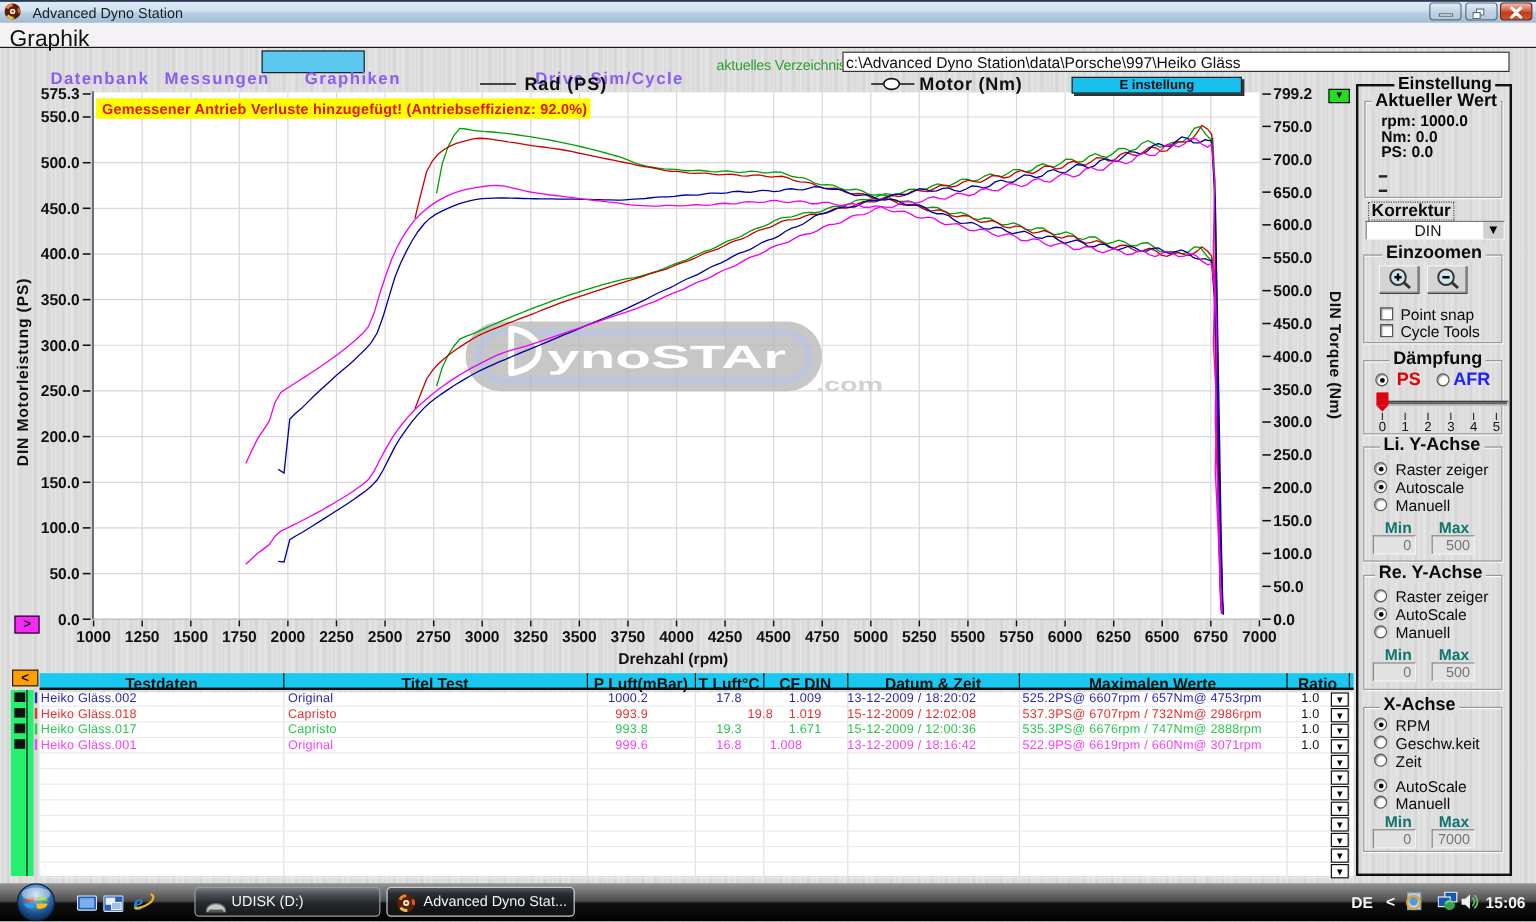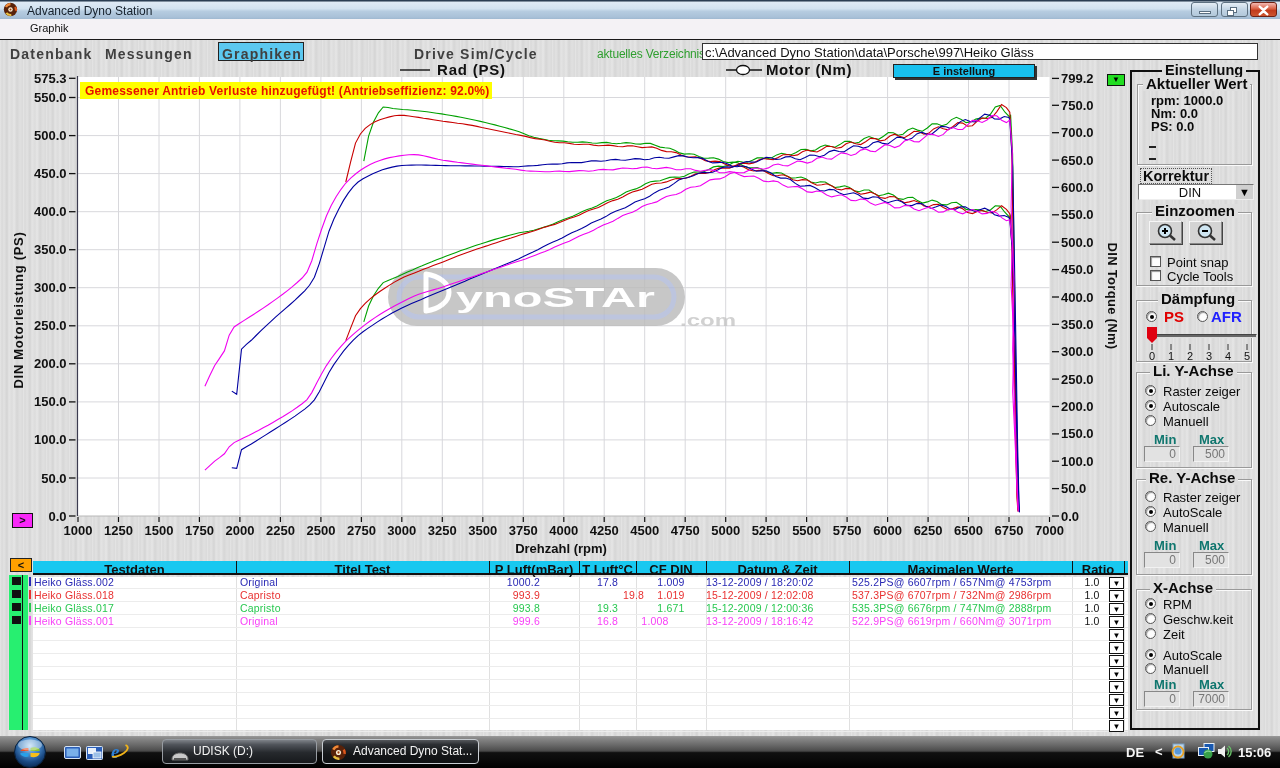--- a/index.html
+++ b/index.html
@@ -4,23 +4,23 @@
 * { margin:0; padding:0; box-sizing:border-box; }
 html,body { width:1280px; height:768px; overflow:hidden; font-family:"Liberation Sans", sans-serif; }
 body { position:relative;
 background:repeating-linear-gradient(90deg,#e6e6e6 0px,#d9d9d9 2px,#e2e2e2 4px,#d4d4d4 7px,#e4e4e4 9px,#dcdcdc 12px,#e6e6e6 14px,#d6d6d6 17px,#e0e0e0 20px,#dadada 23px);
 }
 #titlebar { position:absolute; left:0; top:0; width:1280px; height:19px;
  background:linear-gradient(#2a3d52 0%,#2a3d52 6%,#dfeaf5 10%,#d2e2f0 45%,#b6cce0 60%,#a9c1d8 90%,#9fb8d0 100%); }
 #titlebar .t { position:absolute; left:27px; top:3.5px; font-size:12px; color:#15202c; }
 .wbtn { position:absolute; top:2px; width:27px; height:15px; border-radius:3px; border:1px solid #5e7181; }
 #menubar { position:absolute; left:0; top:19px; width:1280px; height:21px; background:#f4f2f5; border-bottom:1.5px solid #1a1a1a; }
-#menubar span { position:absolute; left:8px; top:3px; font-size:11px; color:#111;margin-left:22px; }
+#menubar span { position:absolute; left:8px; top:3px; font-size:19px; color:#111; }
 #toolbar { position:absolute; left:0; top:41px; width:1280px; height:20px; }
-.tb { position:absolute; top:5px; font-size:14px; font-weight:700; color:#404040; letter-spacing:1.2px; }
+.tb { position:absolute; top:16px; font-size:14px; font-weight:700; color:#8b5cf6; letter-spacing:1.2px;margin-left:32px; }
 #chartsvg { position:absolute; left:0; top:0; }
 .grp { position:absolute; border:1px solid #999; box-shadow:1px 1px 0 #fafafa, inset 1px 1px 0 #fafafa; }
 .grpblk { position:absolute; border:2px solid #111; }
 .grplabel { position:absolute; font-weight:700; color:#0a0a0a; background:#dedede; padding:0 3px; line-height:14px; }
 .bv { position:absolute; font-size:13px; font-weight:700; color:#0a0a0a; }
 .rl { position:absolute; font-size:13px; color:#0a0a0a; }
 .radio { position:absolute; width:11px; height:11px; border-radius:50%; background:#fdfdfd; border:1px solid #555; box-shadow:inset 1px 1px 1px #999; }
 .rdot { position:absolute; left:2.5px; top:2.5px; width:4px; height:4px; border-radius:50%; background:#000; }
 .cbox { position:absolute; width:11px; height:11px; background:#fdfdfd; border:1px solid #555; box-shadow:inset 1px 1px 1px #999; }
 .mmlab { position:absolute; font-size:13px; font-weight:700; color:#0f766e; }

